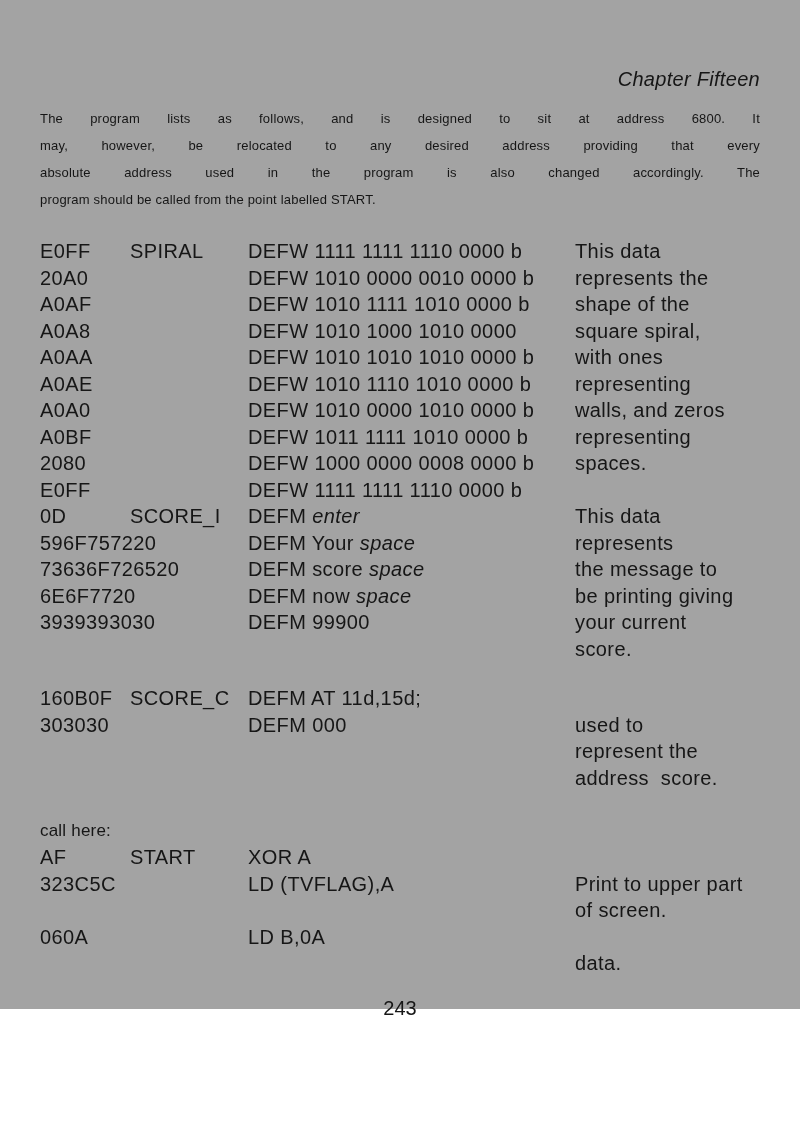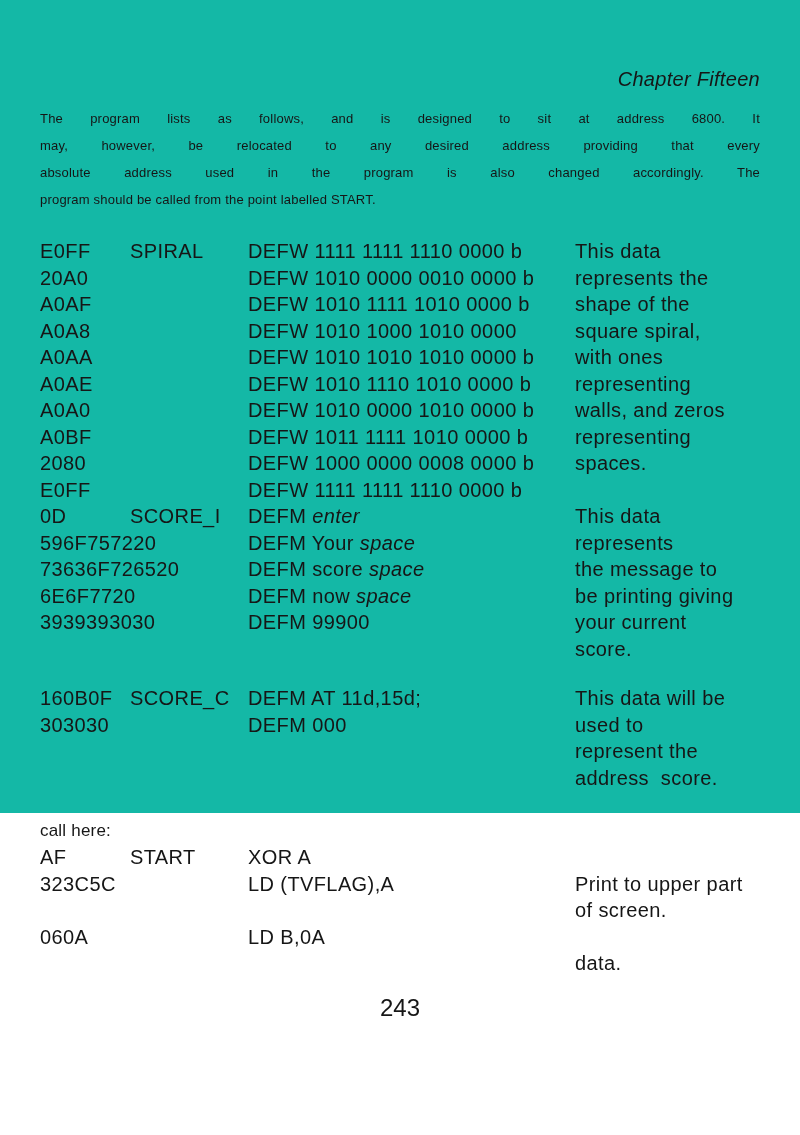--- a/index.html
+++ b/index.html
@@ -11,23 +11,23 @@
     width: 800px;
     height: 1135px;
     overflow: hidden;
     color: #161616;
     font-family: "Liberation Sans", "DejaVu Sans", sans-serif;
     -webkit-font-smoothing: antialiased;
   }
   .page {
     box-sizing: border-box;
     width: 800px;
-    height: 813px;
+    height: 1009px;
     padding: 68px 40px 0 40px;
-    background: #14b8a6;
+    background: #a3a3a3;
   }
   .chapter-header {
     text-align: right;
     font-style: italic;
     font-size: 20px;
     line-height: 22px;
     letter-spacing: 0.3px;
   }
   .intro {
     margin-top: 15px;
@@ -64,21 +64,21 @@
   .cell-instr em { font-style: italic; }
   .call-here {
     margin-top: 27px;
     font-size: 17px;
     line-height: 26px;
     letter-spacing: 0.2px;
   }
   .page-number {
     margin-top: 18px;
     text-align: center;
-    font-size: 24px;
+    font-size: 20px;
     line-height: 26px;
   }
 </style>
 </head>
 <body>
 
 <div class="page">
 
   <div class="chapter-header">Chapter Fifteen</div>
 
@@ -102,21 +102,21 @@
         <div class="code-row"><div class="cell-hex">2080</div><div class="cell-label"></div><div class="cell-instr"><span>DEFW 1000 0000 0008 0000 b</span></div><div class="cell-comment">spaces.</div></div>
         <div class="code-row"><div class="cell-hex">E0FF</div><div class="cell-label"></div><div class="cell-instr"><span>DEFW 1111 1111 1110 0000 b</span></div><div class="cell-comment"></div></div>
         <div class="code-row"><div class="cell-hex">0D</div><div class="cell-label">SCORE_I</div><div class="cell-instr"><span>DEFM </span><em>enter</em></div><div class="cell-comment">This data</div></div>
         <div class="code-row"><div class="cell-hex">596F757220</div><div class="cell-label"></div><div class="cell-instr"><span>DEFM Your </span><em>space</em></div><div class="cell-comment">represents</div></div>
         <div class="code-row"><div class="cell-hex">73636F726520</div><div class="cell-label"></div><div class="cell-instr"><span>DEFM score </span><em>space</em></div><div class="cell-comment">the message to</div></div>
         <div class="code-row"><div class="cell-hex">6E6F7720</div><div class="cell-label"></div><div class="cell-instr"><span>DEFM now </span><em>space</em></div><div class="cell-comment">be printing giving</div></div>
         <div class="code-row"><div class="cell-hex">3939393030</div><div class="cell-label"></div><div class="cell-instr"><span>DEFM 99900</span></div><div class="cell-comment">your current</div></div>
         <div class="code-row"><div class="cell-hex"></div><div class="cell-label"></div><div class="cell-instr"></div><div class="cell-comment">score.</div></div>
       </div>
     <div class="code-section sec1">
-        <div class="code-row"><div class="cell-hex">160B0F</div><div class="cell-label">SCORE_C</div><div class="cell-instr"><span>DEFM AT 11d,15d;</span></div><div class="cell-comment">This data will be</div></div>
+        <div class="code-row"><div class="cell-hex">160B0F</div><div class="cell-label">SCORE_C</div><div class="cell-instr"><span>DEFM AT 11d,15d;</span></div></div>
         <div class="code-row"><div class="cell-hex">303030</div><div class="cell-label"></div><div class="cell-instr"><span>DEFM 000</span></div><div class="cell-comment">used to</div></div>
         <div class="code-row"><div class="cell-hex"></div><div class="cell-label"></div><div class="cell-instr"></div><div class="cell-comment">represent the</div></div>
         <div class="code-row"><div class="cell-hex"></div><div class="cell-label"></div><div class="cell-instr"></div><div class="cell-comment">address  score.</div></div>
       </div>
     <div class="call-here">call here:</div>
     <div class="code-section sec2">
         <div class="code-row"><div class="cell-hex">AF</div><div class="cell-label">START</div><div class="cell-instr"><span>XOR A</span></div><div class="cell-comment"></div></div>
         <div class="code-row"><div class="cell-hex">323C5C</div><div class="cell-label"></div><div class="cell-instr"><span>LD (TVFLAG),A</span></div><div class="cell-comment">Print to upper part</div></div>
         <div class="code-row"><div class="cell-hex"></div><div class="cell-label"></div><div class="cell-instr"></div><div class="cell-comment">of screen.</div></div>
         <div class="code-row"><div class="cell-hex">060A</div><div class="cell-label"></div><div class="cell-instr"><span>LD B,0A</span></div><div class="cell-comment"></div></div>

